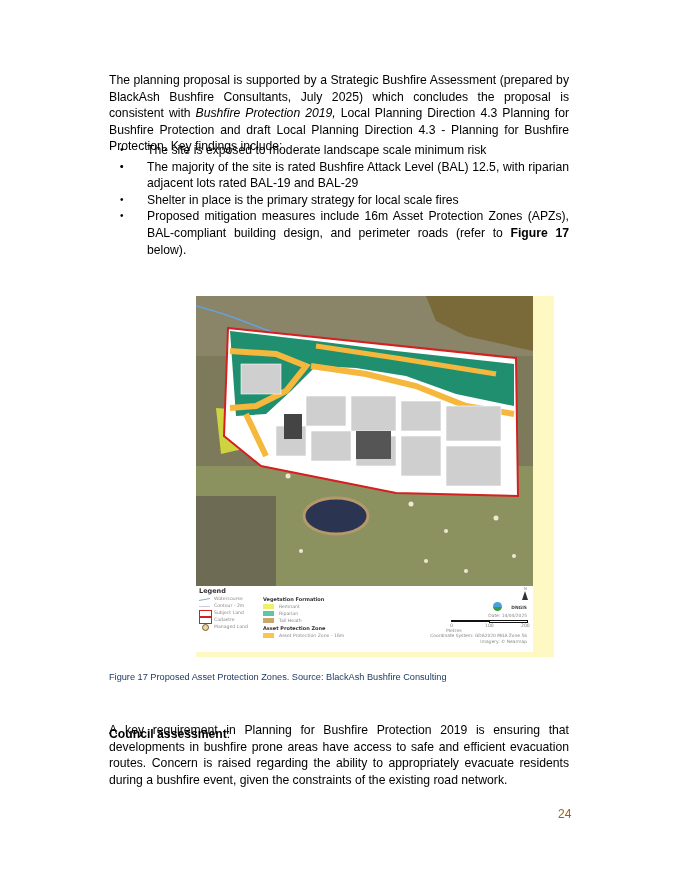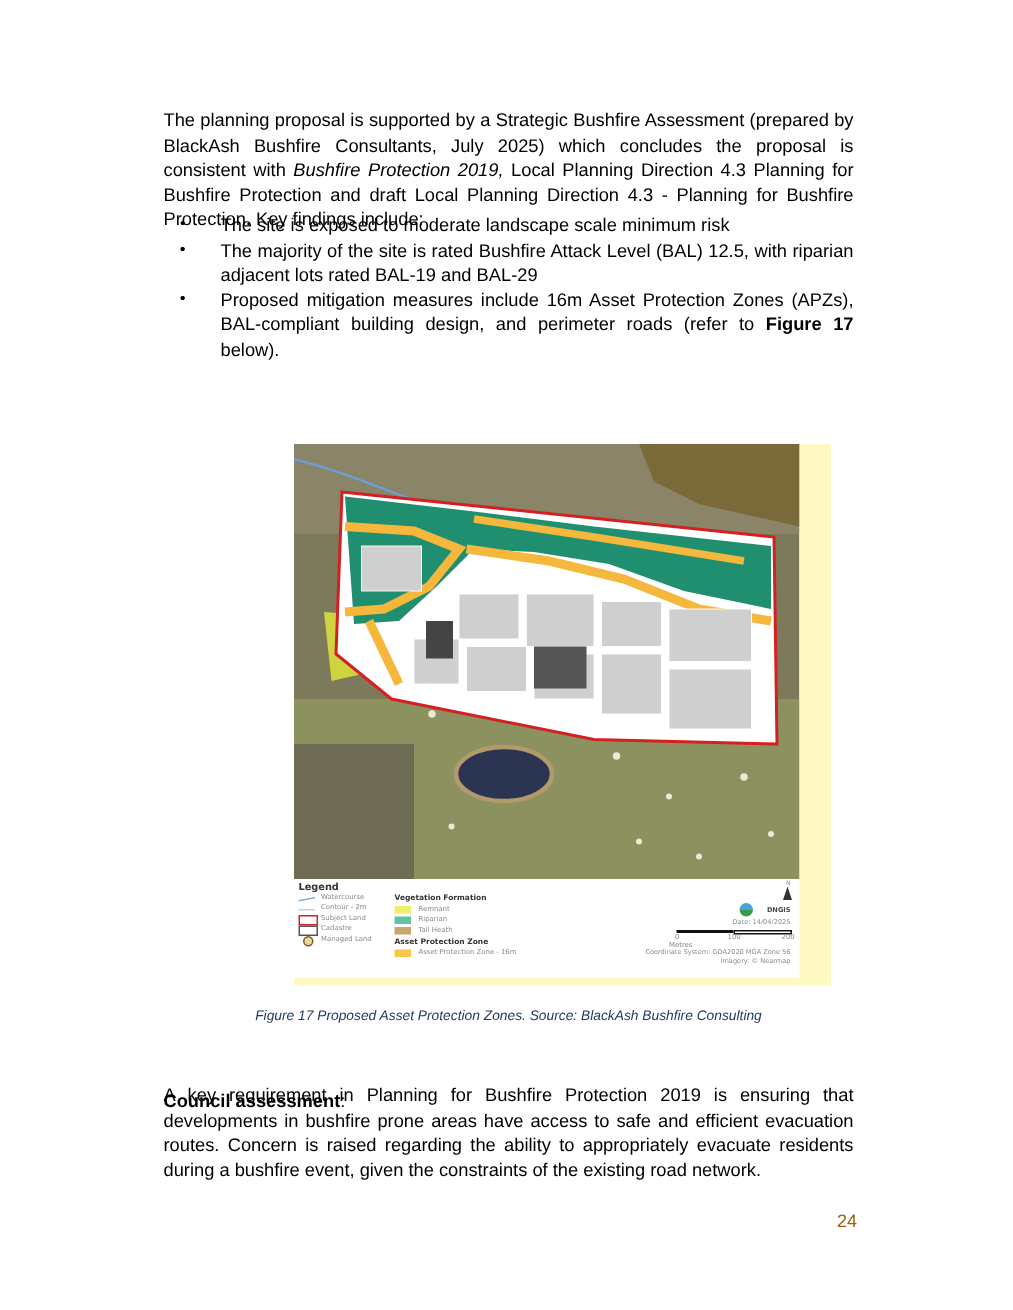--- a/index.html
+++ b/index.html
@@ -20,41 +20,41 @@
   .map { position: absolute; left: 0; top: 0; width: 337px; height: 290px; overflow: hidden; }
   .map svg { display: block; }
   .legend { position: absolute; left: 0; top: 290px; width: 337px; height: 66px; background: #fff;
             font-family: "DejaVu Sans", sans-serif; color: #666; }
   .legend .lg-title { position: absolute; left: 3px; top: 1px; font-size: 6.5px; font-weight: bold; color: #333; }
   .legend .item { position: absolute; font-size: 4.6px; color: #888; white-space: nowrap; }
   .legend .sw { position: absolute; width: 11px; height: 5px; }
   .legend .head { position: absolute; font-size: 5px; font-weight: bold; color: #333; white-space: nowrap; }
   .legend .ra { position: absolute; font-size: 4.4px; color: #888; white-space: nowrap; text-align: right; }
 
-  .caption { position: absolute; left: 109px; top: 670px; width: 460px; text-align: center;
-             font-size: 9.2px; font-style: italic; color: #1f3a63; }
+  .caption { position: absolute; left: 109px; top: 670px; width: 460px; 
+             font-size: 9.2px; color: #1f3a63; }
   .heading { position: absolute; left: 109px; top: 694px; font-size: 12.2px; margin-top: 31px; }
   .heading b { font-weight: bold; }
   .council { top: 720px; }
   .pagenum { position: absolute; left: 558px; top: 805px; font-size: 12px; color: #a16207; }
 </style>
 </head>
 <body>
 
 <div class="page">
 
   <p class="para intro" style="margin:0;">
     <span>The planning proposal is supported by a Strategic Bushfire Assessment (prepared by BlackAsh Bushfire Consultants, July 2025) which concludes the proposal is consistent with </span><i>Bushfire Protection 2019,</i><span> Local Planning Direction 4.3 Planning for Bushfire Protection and draft Local Planning Direction 4.3 - Planning for Bushfire Protection. Key findings include:</span>
   </p>
 
   <ul class="findings">
     <li><span class="bullet">•</span><span>The site is exposed to moderate landscape scale minimum risk</span></li>
     <li><span class="bullet">•</span></li>
     <li><span class="bullet">•</span><span>The majority of the site is rated Bushfire Attack Level (BAL) 12.5, with riparian adjacent lots rated BAL-19 and BAL-29</span></li>
-    <li><span class="bullet">•</span></li>
+    <li><span class="bullet">•</span><span>Shelter in place is the primary strategy for local scale fires</span></li>
     <li><span class="bullet">•</span><span>Proposed mitigation measures include 16m Asset Protection Zones (APZs), BAL-compliant building design, and perimeter roads (refer to </span><b>Figure 17</b><span> below).</span></li>
   </ul>
 
   <div class="figure">
     <div class="map">
       <svg width="337" height="290" viewBox="0 0 337 290" xmlns="http://www.w3.org/2000/svg">
 
         <rect x="0" y="0" width="337" height="290" fill="#7d7a5c"></rect>
         <rect x="0" y="0" width="337" height="60" fill="#8a8468"></rect>
         <polygon points="230,0 337,0 337,55 270,40 240,25" fill="#7a6a3a"></polygon>

